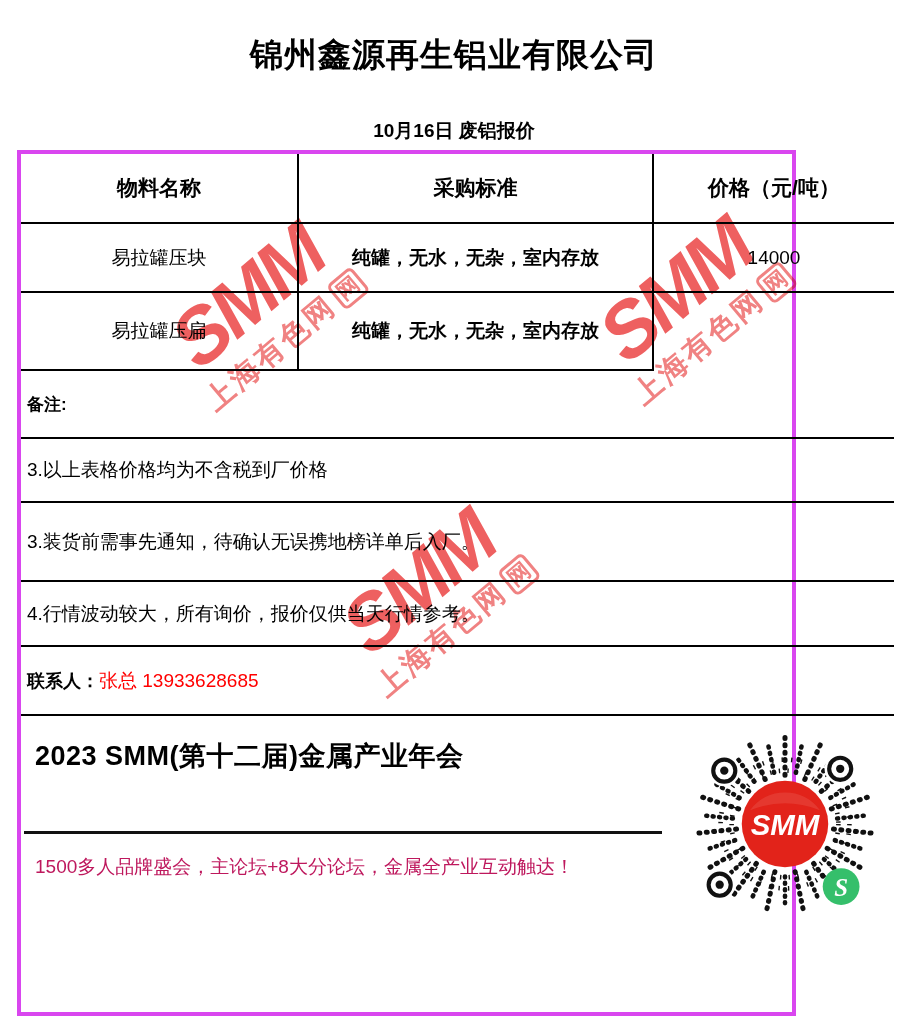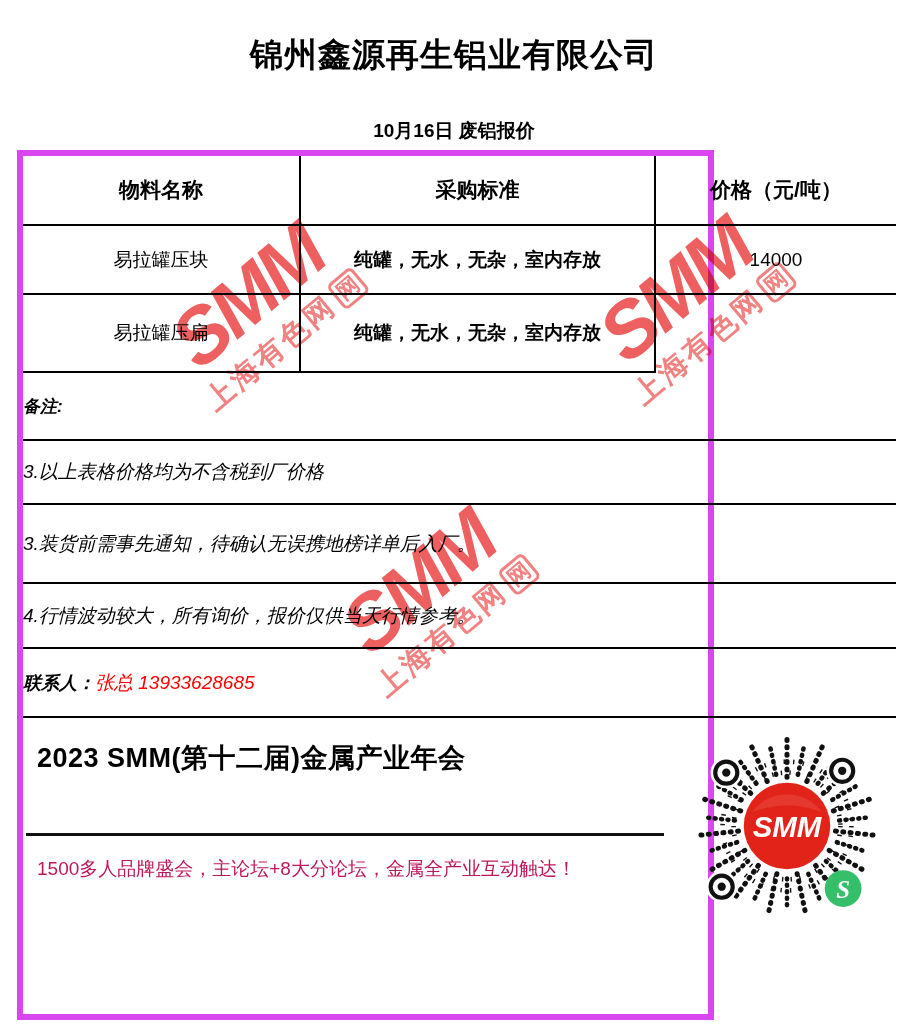--- a/index.html
+++ b/index.html
@@ -11,33 +11,33 @@
   }
   .title {
     position:absolute; top:33px; left:0; width:100%;
     text-align:center; font-size:33px; font-weight:900; letter-spacing:1px;
   }
   .subtitle {
     position:absolute; top:110px; left:0; width:100%;
     text-align:center; font-size:19px; font-weight:bold;margin-top:8px;
   }
   .qtable {
-    position:absolute; top:150px; left:17px; width:697px;
+    position:absolute; top:150px; left:17px; width:779px;
     display:grid;
     grid-template-columns:278px 355px 240px;
     grid-template-rows:70px 69px 78px 68px 64px 79px 65px 69px 68px 228px;
-    border:6px solid #d946ef;
+    border:4px solid #d946ef;
   }
   .cell {
     border-right:2px solid #000; border-bottom:2px solid #000;
     display:flex; align-items:center; justify-content:center;
     font-size:19px; text-align:center;
   }
   .cell.last-col { border-right:none; }
-  .cell.full { grid-column:1 / -1; border-right:none; justify-content:flex-start; text-align:left; padding-left:0;font-style:italic; }
+  .cell.full { grid-column:1 / -1; border-right:none; justify-content:flex-start; text-align:left; padding-left:6px; }
   .cell.hdr { font-weight:bold; font-size:21px; }
   .cell.std { font-weight:bold; }
   .cell.note { font-size:19px; }
   .cell.beizhu { font-weight:bold; font-size:17px; }
   .cell.contact-row { font-size:18px; }
   .contact-label { font-weight:bold; color:#000; }
   .contact-value { color:#ff0000; font-size:19px; }
   .cell.footer-row {
     grid-column:1 / -1; border-right:none; border-bottom:none;
     position:relative; display:block; padding:0;

